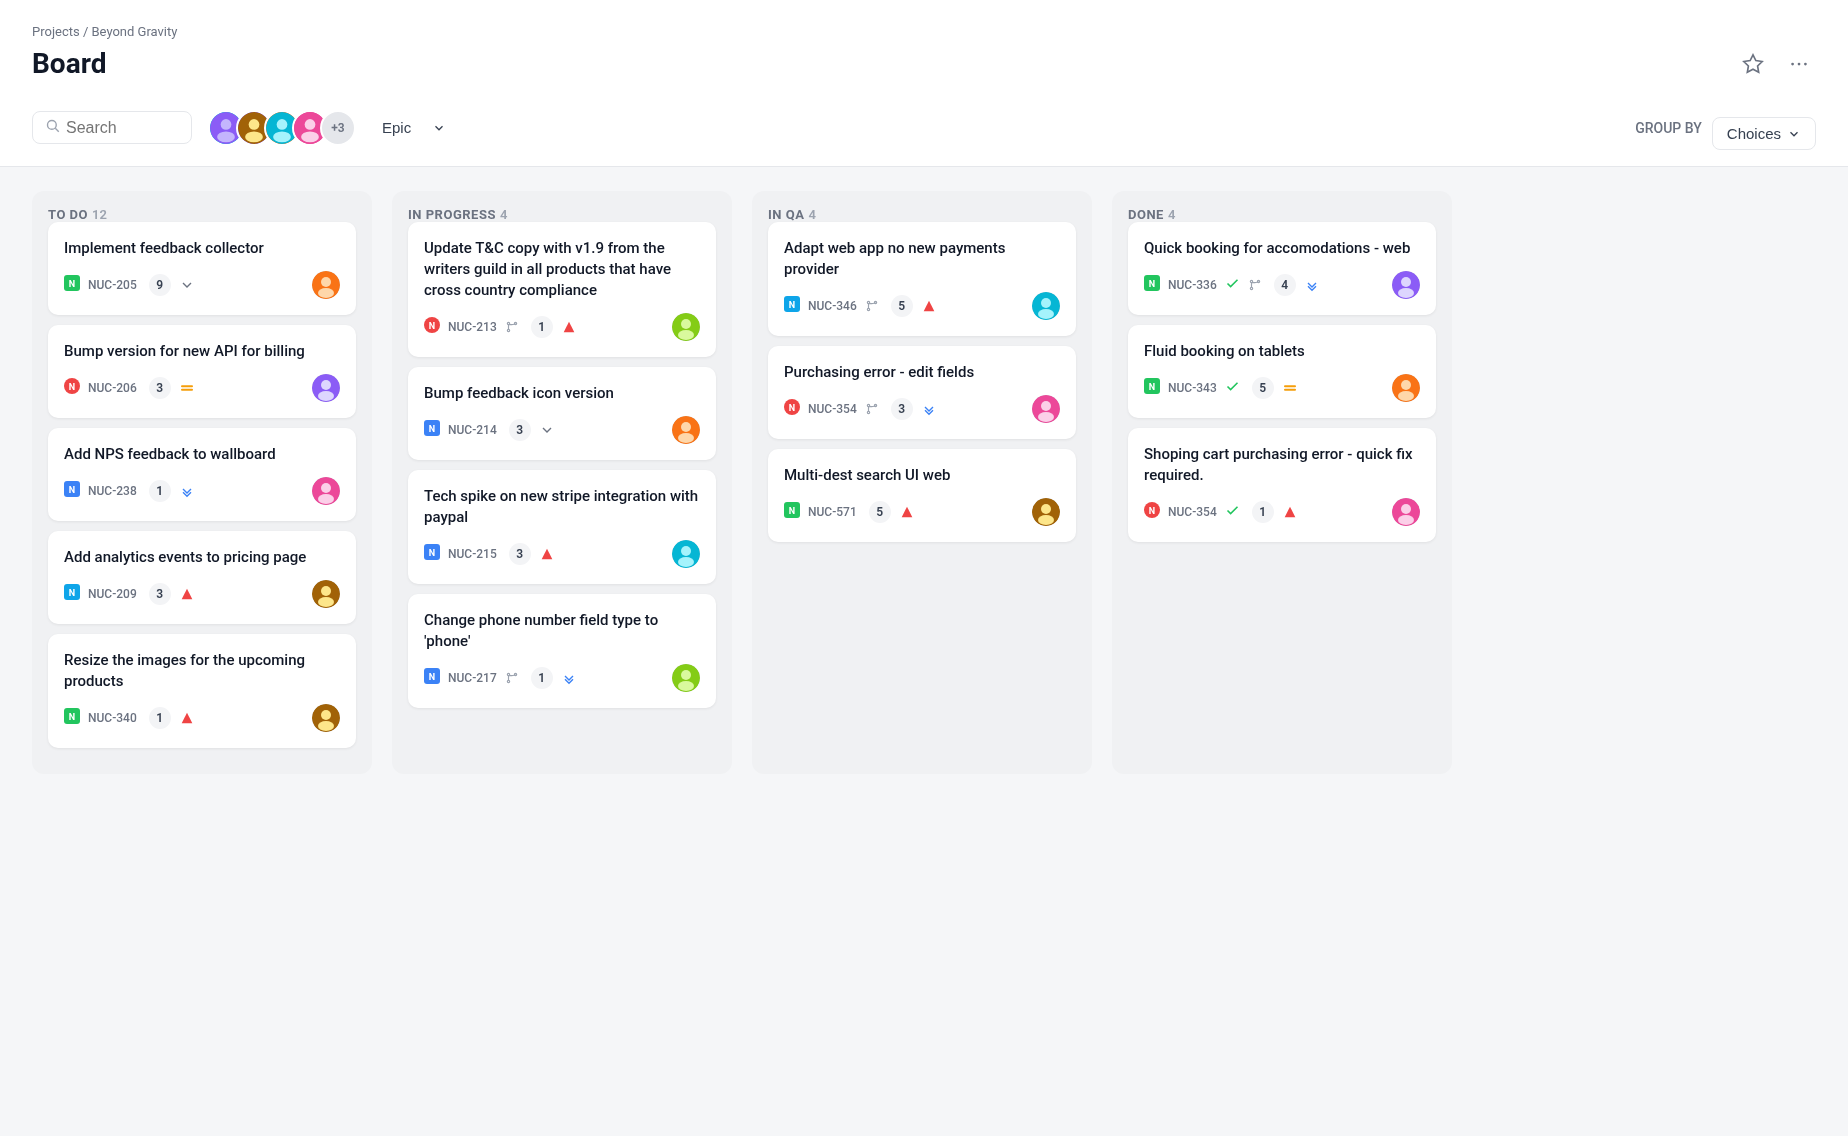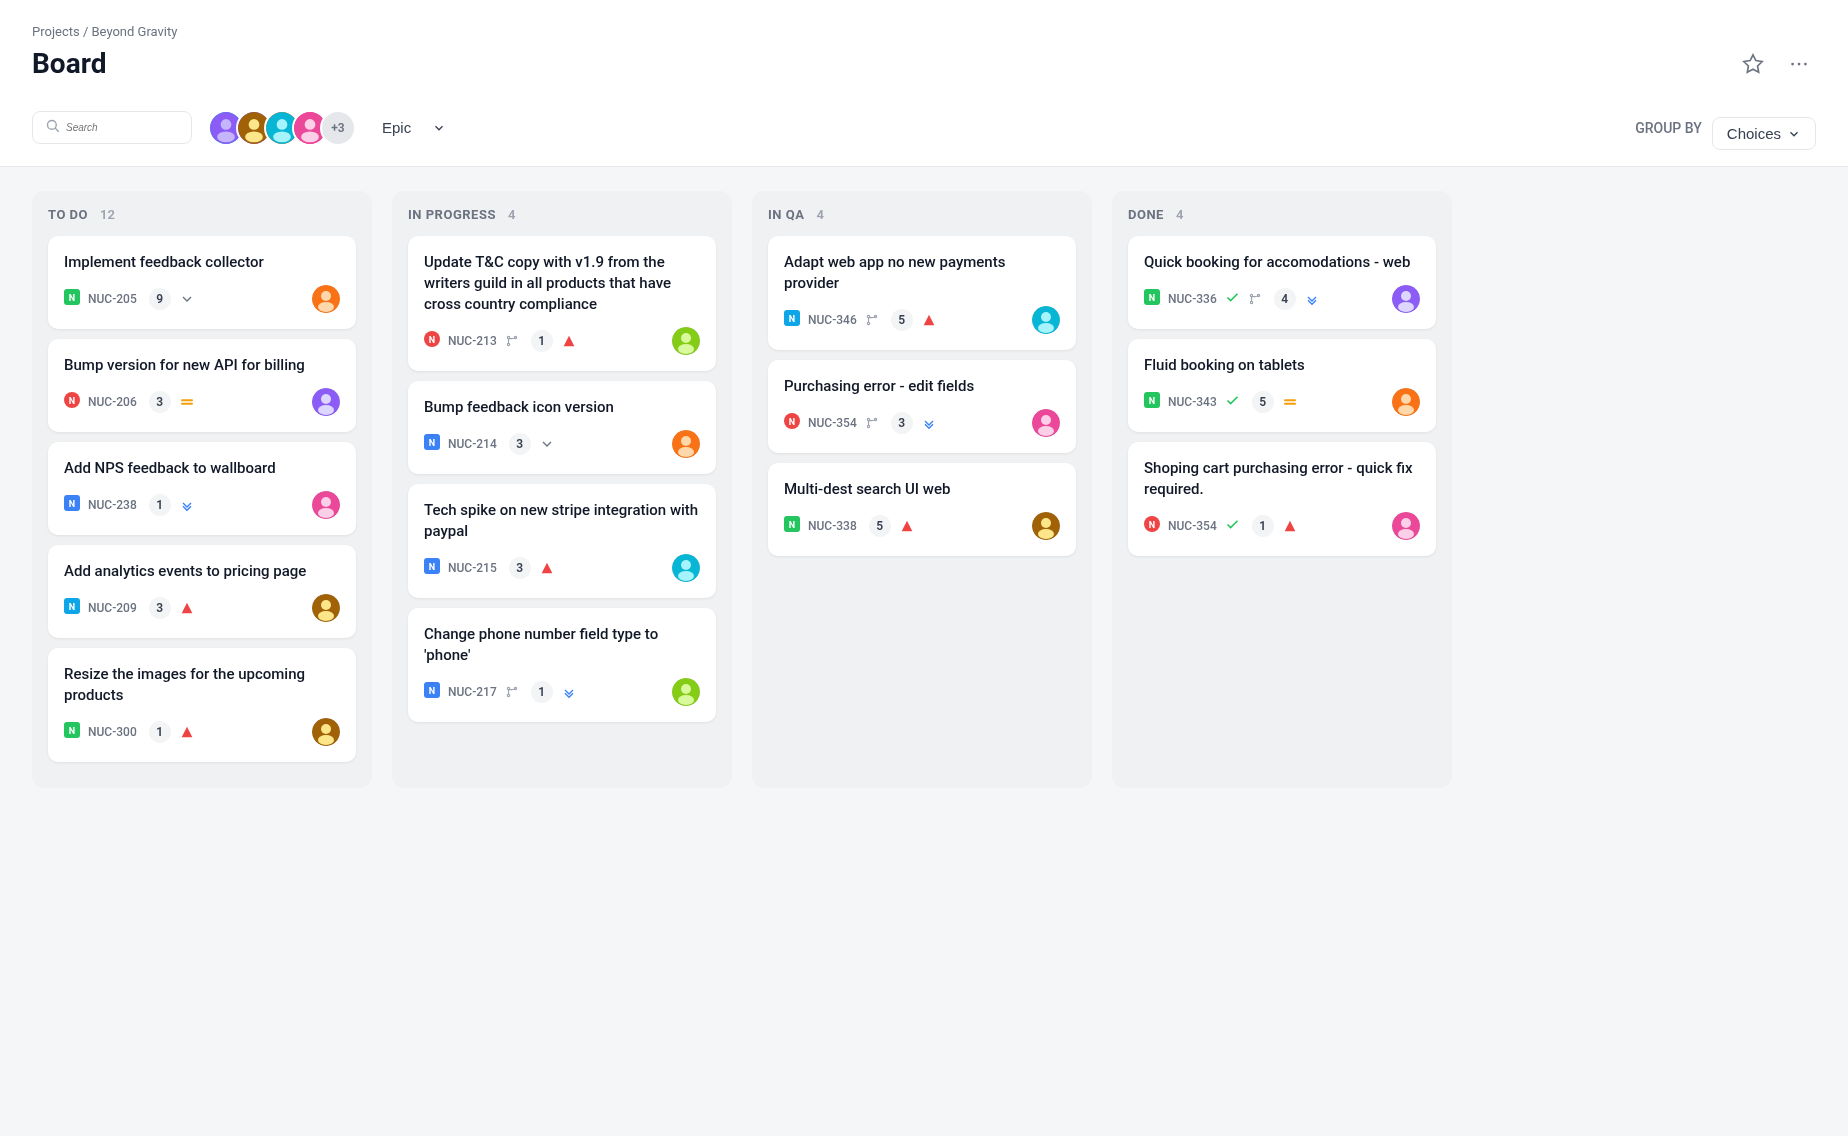--- a/index.html
+++ b/index.html
@@ -58,25 +58,24 @@
       border: 1.5px solid #e5e7eb;
       border-radius: 8px;
       padding: 6px 12px;
       background: #fff;
       width: 160px;
       gap: 6px;
     }
     .search-box input {
       border: none;
       outline: none;
-      font-size: 10px;
+      font-size: 16px;
       color: #374151;
       width: 100%;
       background: transparent;
-      font-style: italic;
     }
     .search-icon { color: #9ca3af; font-size: 16px; }
     .avatars {
       display: flex;
       align-items: center;
     }
     .avatar {
       width: 36px;
       height: 36px;
       border-radius: 50%;
@@ -145,22 +144,21 @@
     }
     .column {
       background: #f0f1f3;
       border-radius: 12px;
       width: 340px;
       min-width: 340px;
       padding: 16px;
     }
     .column-header {
       display: flex;
-      gap: 12px;
-      margin-bottom: 14px;
+      gap: 4px;
     }
     .column-title {
       font-size: 13px;
       font-weight: 700;
       color: #6b7280;
       letter-spacing: 0.5px;
       text-transform: uppercase;
     }
     .column-count {
       font-size: 13px;
@@ -438,21 +436,21 @@
         </div>
       </div>
 
       <div class="card">
         <div class="card-title">Resize the images for the upcoming products</div>
         <div class="card-footer">
           <span><svg width="16" height="16" viewBox="0 0 16 16">
               <rect width="16" height="16" rx="3" fill="#22c55e"></rect>
               <text x="8" y="12" text-anchor="middle" font-size="9" fill="white" font-weight="bold">N</text>
             </svg></span>
-          <span class="issue-badge">NUC-300</span>
+          <span class="issue-badge">NUC-340</span>
 
           <span class="count-badge">1</span>
           <span class="priority-icon prio-high">
     <svg width="16" height="16" viewBox="0 0 24 24" fill="#ef4444">
               <polygon points="12,4 4,20 20,20"></polygon>
             </svg>
   </span>
           <div class="spacer"></div>
           <div class="card-avatar">
             <svg width="28" height="28" viewBox="0 0 28 28">
@@ -668,21 +666,21 @@
         </div>
       </div>
 
       <div class="card">
         <div class="card-title">Multi-dest search UI web</div>
         <div class="card-footer">
           <span><svg width="16" height="16" viewBox="0 0 16 16">
               <rect width="16" height="16" rx="3" fill="#22c55e"></rect>
               <text x="8" y="12" text-anchor="middle" font-size="9" fill="white" font-weight="bold">N</text>
             </svg></span>
-          <span class="issue-badge">NUC-338</span>
+          <span class="issue-badge">NUC-571</span>
 
           <span class="count-badge">5</span>
           <span class="priority-icon prio-high">
     <svg width="16" height="16" viewBox="0 0 24 24" fill="#ef4444">
               <polygon points="12,4 4,20 20,20"></polygon>
             </svg>
   </span>
           <div class="spacer"></div>
           <div class="card-avatar">
             <svg width="28" height="28" viewBox="0 0 28 28">

